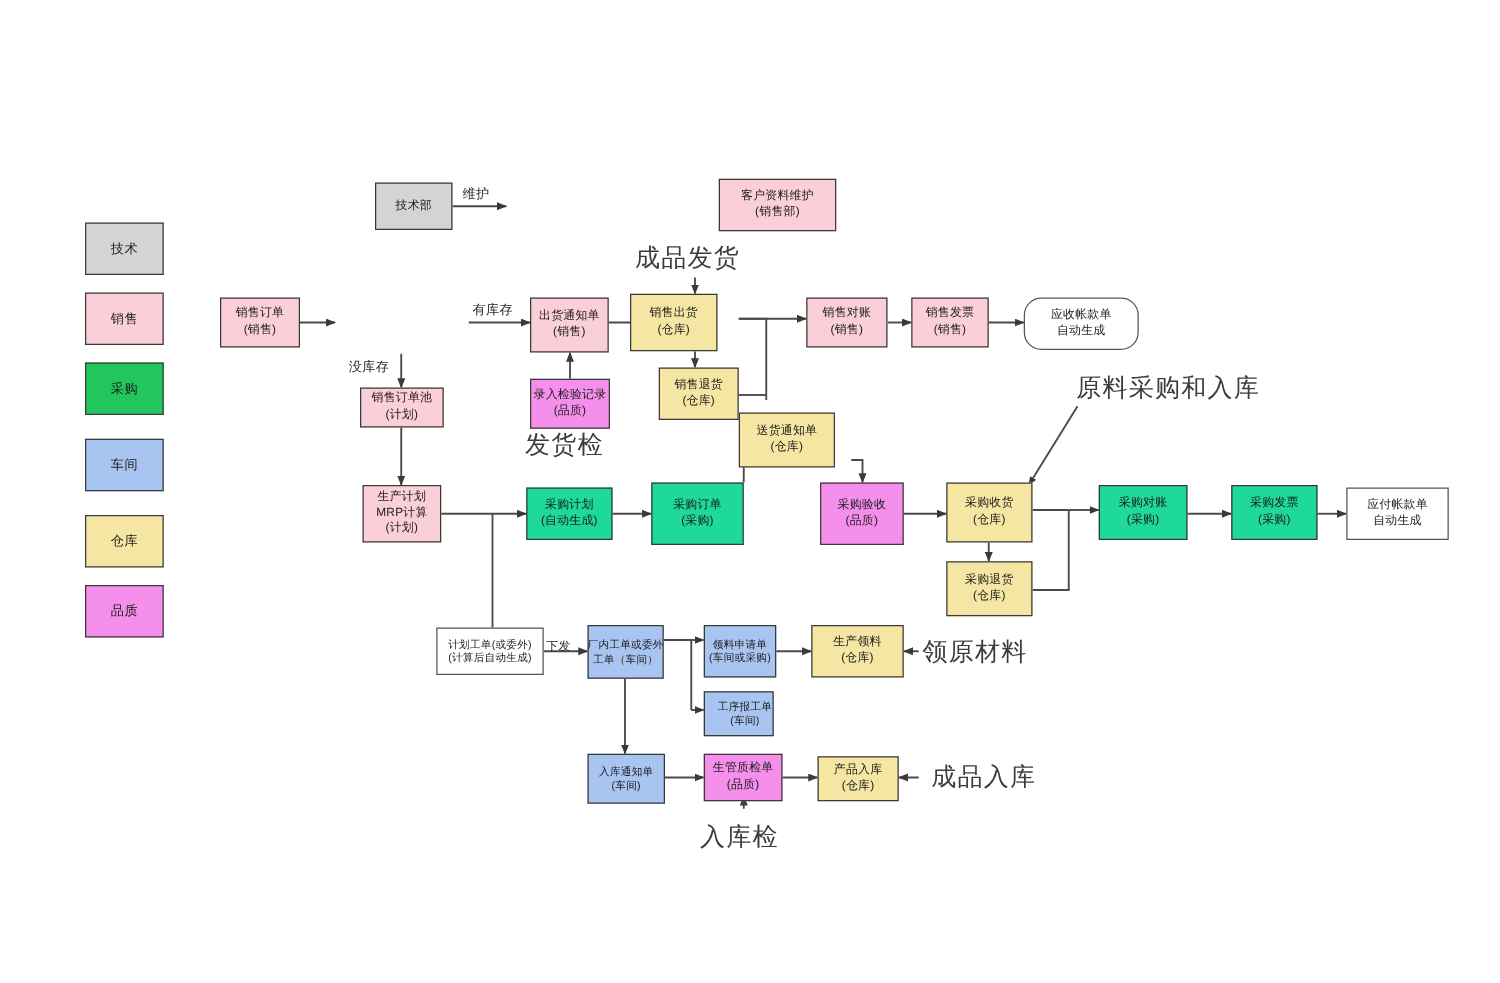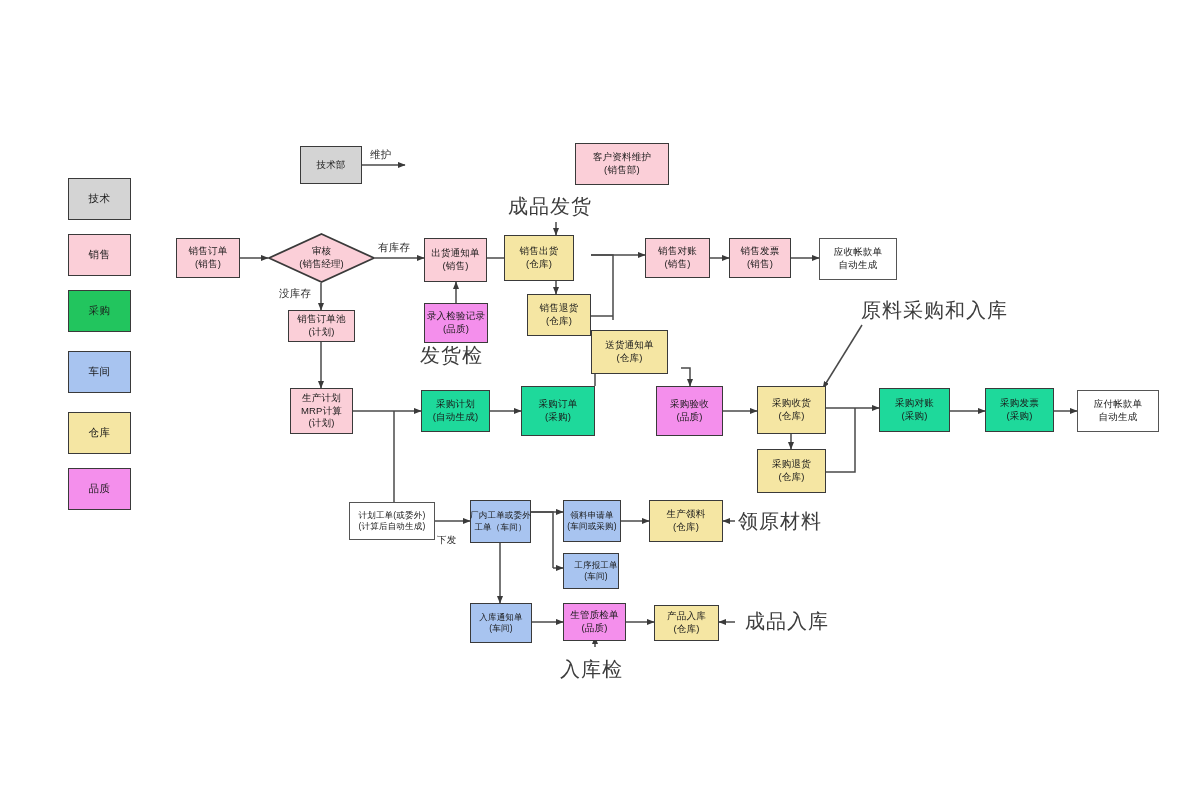--- a/index.html
+++ b/index.html
@@ -206,29 +206,20 @@
   </div>
 
 
   <div class="edge-label" style="left:370px; top:148px;">维护</div>
 
   <div class="node" style="left:176px; top:238px; width:64px; height:40px; background:#FBCFD8;">
     <span class="ln">销售订单</span>
     <span class="ln">(销售)</span>
   </div>
 
-  <div class="diamond" style="left:268px; top:233px; width:107px; height:50px;">
-    <svg class="dshape" viewBox="0 0 107 50" preserveAspectRatio="none">
-      <polygon points="53.5,1 106,25 53.5,49 1,25" fill="#FBCFD8" stroke="#3a3a3a" stroke-width="1.8" vector-effect="non-scaling-stroke"></polygon>
-    </svg>
-    <div class="dtext">
-      <span class="ln">审核</span>
-      <span class="ln">(销售经理)</span>
-    </div>
-  </div>
 
   <div class="edge-label" style="left:378px; top:241px;">有库存</div>
   <div class="edge-label" style="left:279px; top:287px;">没库存</div>
 
   <div class="node" style="left:288px; top:310px; width:67px; height:32px; background:#FBCFD8;">
     <span class="ln">销售订单池</span>
     <span class="ln">(计划)</span>
   </div>
 
   <div class="node" style="left:424px; top:238px; width:63px; height:44px; background:#FBCFD8;">
@@ -254,21 +245,21 @@
   <div class="node" style="left:645px; top:238px; width:65px; height:40px; background:#FBCFD8;">
     <span class="ln">销售对账</span>
     <span class="ln">(销售)</span>
   </div>
 
   <div class="node" style="left:729px; top:238px; width:62px; height:40px; background:#FBCFD8;">
     <span class="ln">销售发票</span>
     <span class="ln">(销售)</span>
   </div>
 
-  <div class="node" style="left:819px; top:238px; width:78px; height:42px; background:#FFFFFF; border-color:#555;">
+  <div class="node" style="left:819px; top:238px; width:92px; height:42px; background:#FFFFFF; border-color:#555;border-radius:14px;">
     <span class="ln">应收帐款单</span>
     <span class="ln">自动生成</span>
   </div>
 
   <div class="node" style="left:290px; top:388px; width:63px; height:46px; background:#FBCFD8;">
     <span class="ln">生产计划</span>
     <span class="ln">MRP计算</span>
     <span class="ln">(计划)</span>
   </div>
 
@@ -315,21 +306,21 @@
   <div class="node" style="left:1077px; top:390px; width:82px; height:42px; background:#FFFFFF; border-color:#555;">
     <span class="ln">应付帐款单</span>
     <span class="ln">自动生成</span>
   </div>
 
   <div class="node" style="left:349px; top:502px; width:86px; height:38px; background:#FFFFFF; border-color:#555; font-size:8.5px;">
     <span class="ln">计划工单(或委外)</span>
     <span class="ln">(计算后自动生成)</span>
   </div>
 
-  <div class="edge-label" style="left:437px; top:534px; font-size:9.5px;text-align:right;">下发</div>
+  <div class="edge-label" style="left:437px; top:511px; font-size:9.5px;text-align:right;">下发</div>
 
   <div class="node" style="left:470px; top:500px; width:61px; height:43px; background:#A8C4F0; font-size:8.5px;">
     <span class="ln">厂内工单或委外</span>
     <span class="ln">工单（车间）</span>
   </div>
 
   <div class="node" style="left:563px; top:500px; width:58px; height:42px; background:#A8C4F0; font-size:8.5px;">
     <span class="ln">领料申请单</span>
     <span class="ln">(车间或采购)</span>
   </div>

